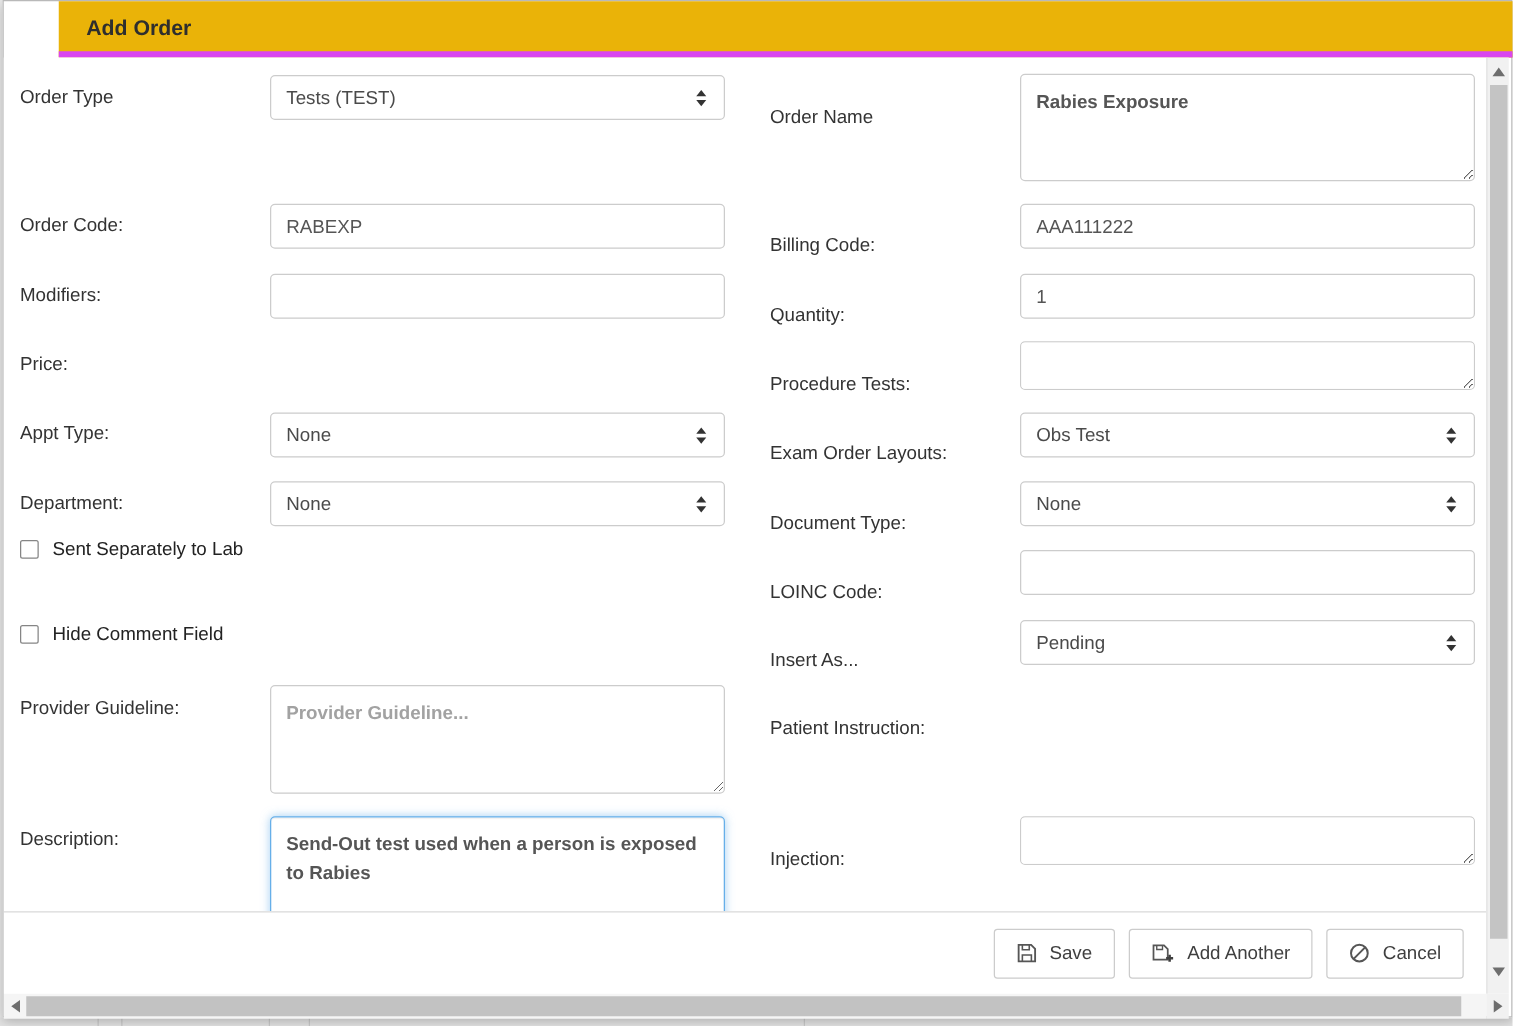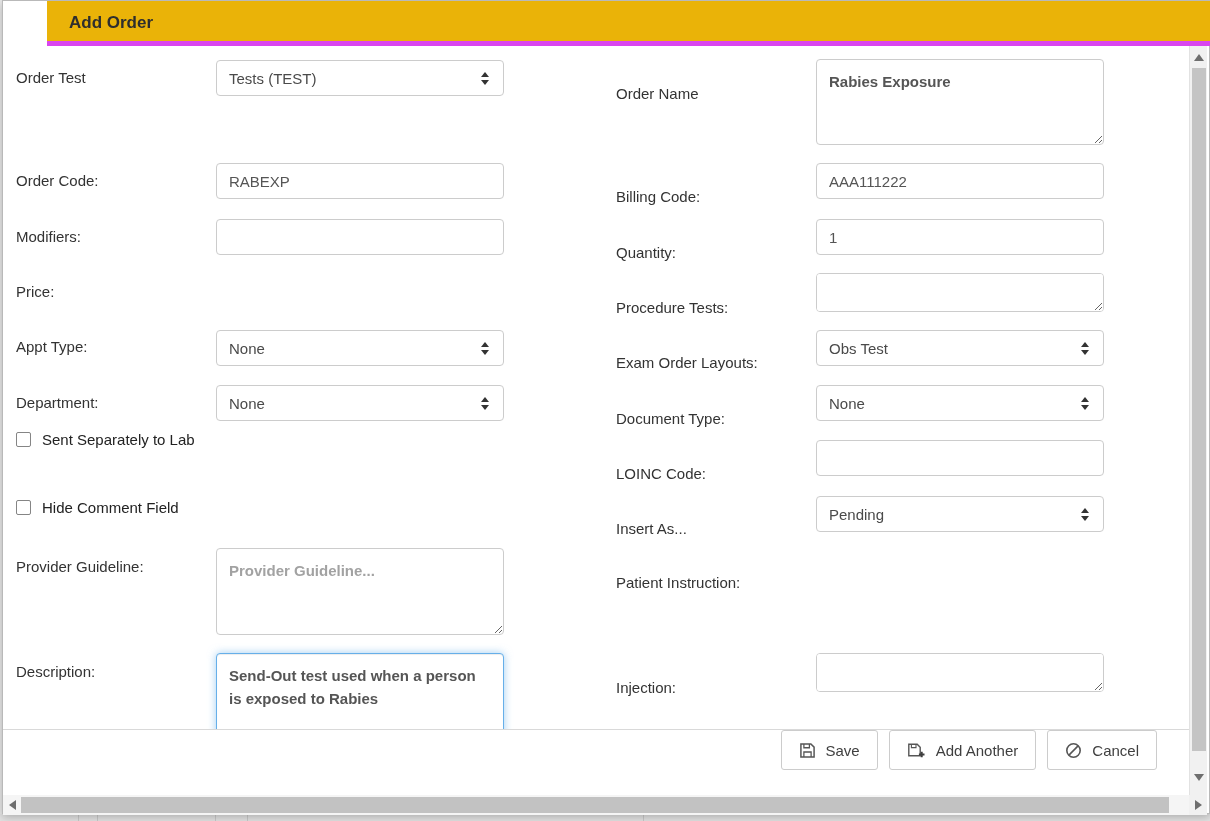--- a/index.html
+++ b/index.html
@@ -34,21 +34,21 @@
     border-left:1px solid #c6c6c6; background:#f2f2f2;
     display:flex; align-items:center; justify-content:center;
     font-size:17px; font-weight:bold; color:#5c5c5c; cursor:pointer;
   }
 
   .body-clip { position:absolute; left:0; top:45px; width:1186px; height:683px; overflow:hidden; background:#fff; }
 
   .lbl { position:absolute; font-size:15px; color:#333; white-space:nowrap; }
 
   .ctl {
-    position:absolute; height:36px; width:288px;
+    position:absolute; height:36px; width:364px;
     background:#fff; border:1px solid #ccc; border-radius:4px;
     font-family:"Liberation Sans", sans-serif;
     font-size:15px; color:#555; padding:6px 12px; outline:none;
   }
   .col-l { left:213px; }
   .col-r { left:813px; }
   .lbl-l { left:13px; }
   .lbl-r { left:613px;margin-top:16px; }
 
   textarea.ctl { line-height:1.55; padding-top:10px; resize:both; overflow:auto;font-weight:bold; }
@@ -72,22 +72,22 @@
     appearance:none; -webkit-appearance:none;
     width:15px; height:15px; border:1px solid #858585; border-radius:2px;
     background:#fff; margin:0; cursor:pointer;
   }
   .cbrow span { font-size:15px; color:#222; }
 
   
   .modal-footer {
     position:absolute; left:0; top:728px; width:1186px; height:66px;
     background:#fff; border-top:1px solid #d9d9d9;
-    display:flex; align-items:flex-start; justify-content:flex-end;
-    gap:11px; padding-right:32px;
+    display:flex; align-items:center; justify-content:flex-end;
+    gap:11px; padding-right:18px;
   }
   .btn {
     display:inline-flex; align-items:center; gap:10px;
     height:40px; padding:0 17px;
     background:#fff; border:1px solid #ccc; border-radius:3px;
     font-family:"Liberation Sans", sans-serif;
     font-size:15px; color:#3f3f3f; cursor:pointer;
   }
   .btn svg { display:block; }
 
@@ -125,21 +125,21 @@
 
   <div class="modal-header">
     <div class="modal-title">Add Order</div>
     <div class="close-btn">
       <span>✖</span>
     </div>
   </div>
 
   <div class="body-clip">
 
-    <div class="lbl lbl-l" style="top:23px">Order Test</div>
+    <div class="lbl lbl-l" style="top:23px">Order Type</div>
     <div class="ctl col-l select" style="top:14px">
       <span>Tests (TEST)</span>
       <span class="caret">
           <i class="up"></i>
           <i class="down"></i>
         </span>
     </div>
 
     <div class="lbl lbl-r" style="top:23px">Order Name</div>
     <textarea class="ctl col-r" style="top: 13px; height: 86px;">Rabies Exposure</textarea>

